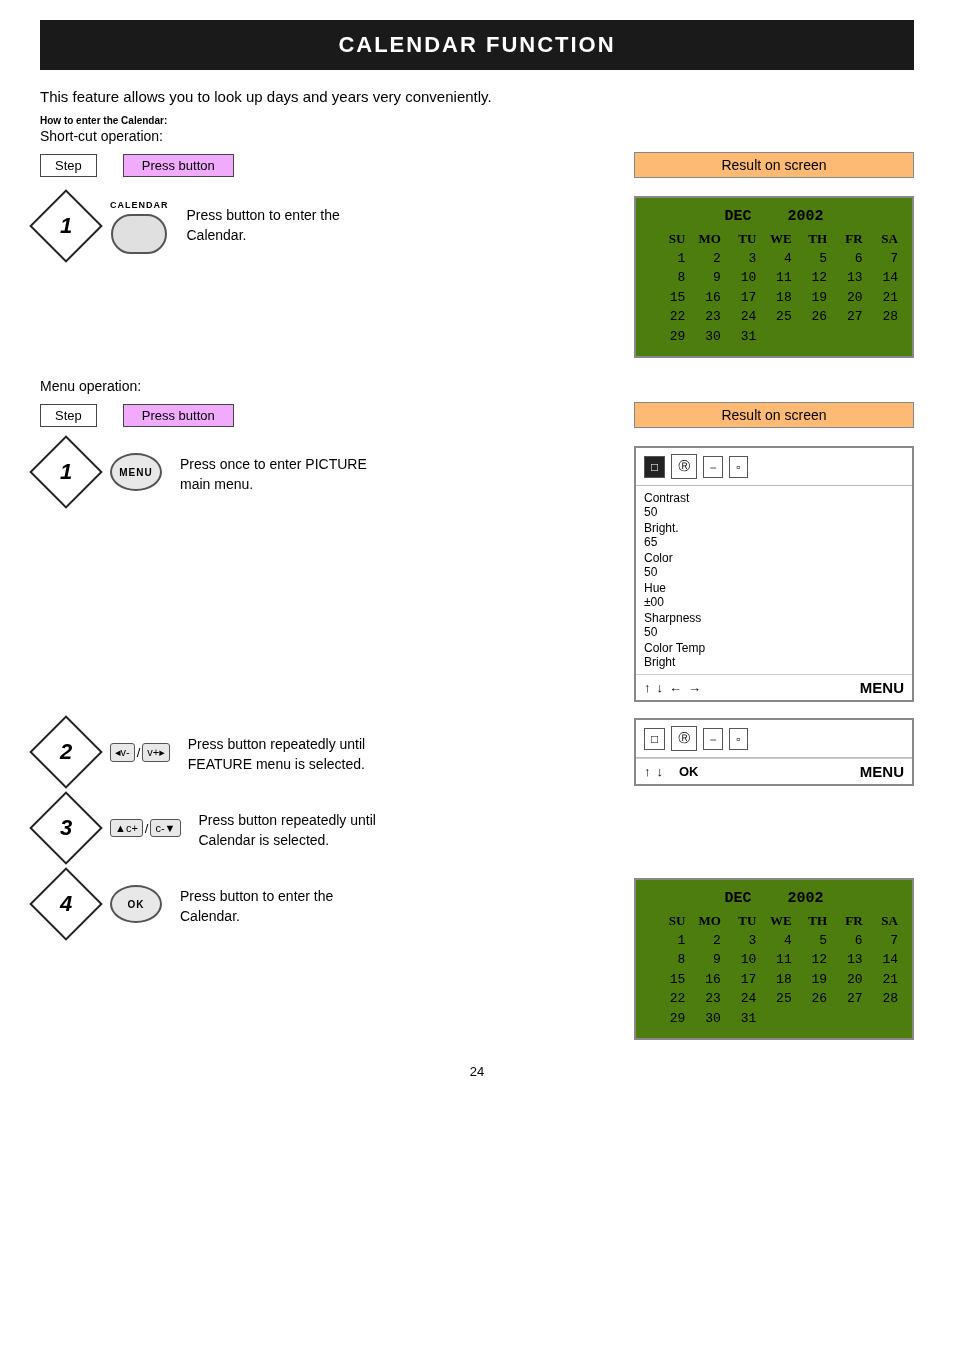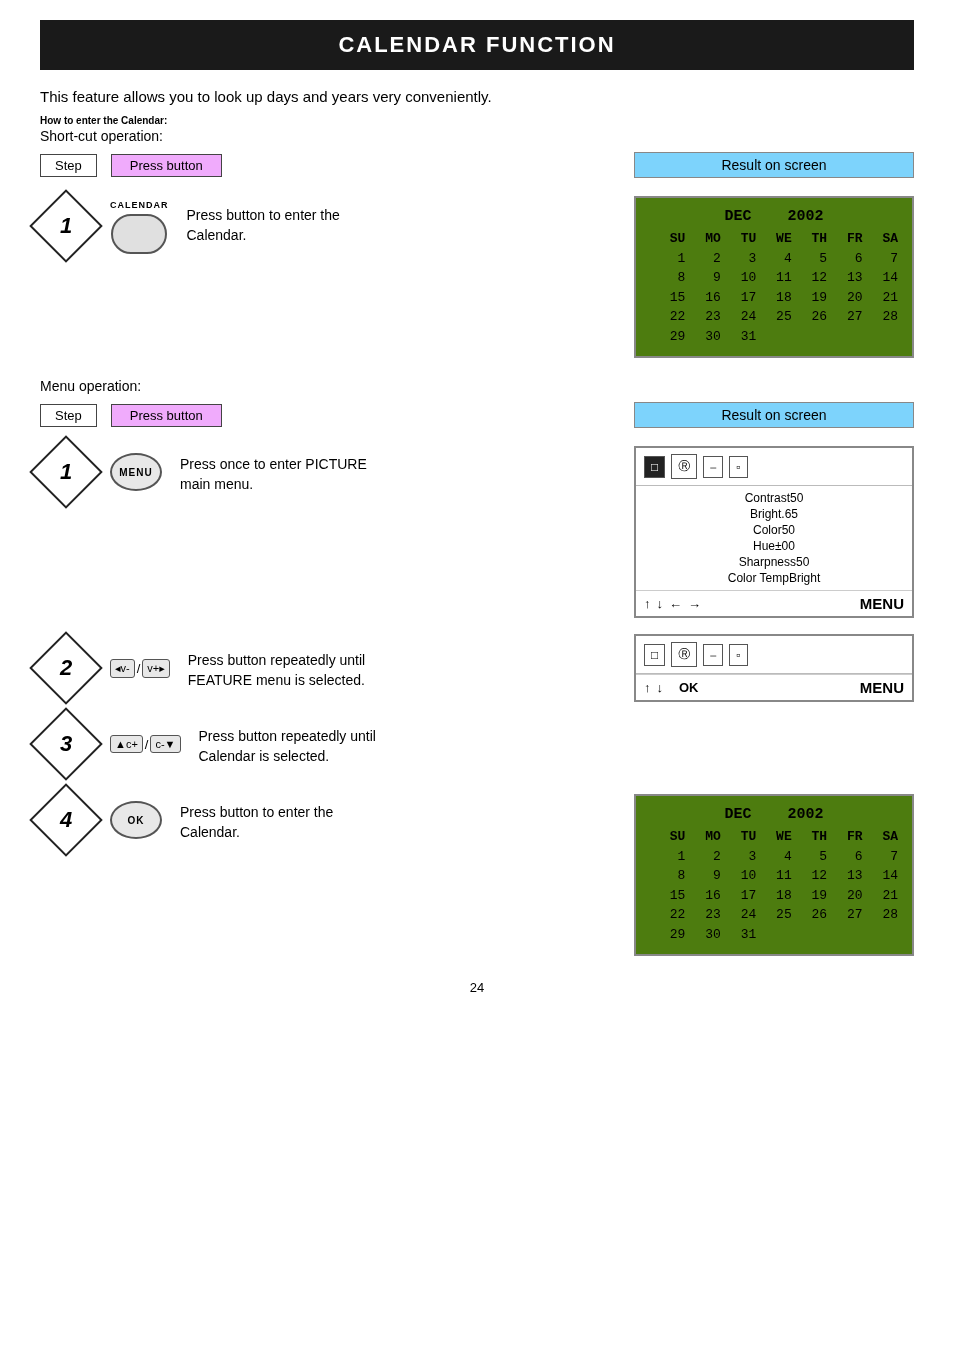--- a/index.html
+++ b/index.html
@@ -42,21 +42,21 @@
       margin-right: 14px;
     }
     .press-label {
       background: #f0abfc;
       border: 1.5px solid #444;
       padding: 3px 18px;
       font-size: 13px;
       flex: 0 0 auto;
     }
     .result-label {
-      background: #7dd3fc;
+      background: #fdba74;
       border: 1.5px solid #888;
       padding: 4px 0;
       font-size: 14px;
       text-align: center;
       width: 280px;
       margin-left: auto;
     }
     .diamond {
       width: 52px;
       height: 52px;
@@ -112,37 +112,39 @@
     }
     .calendar-box .cal-grid {
       display: grid;
       grid-template-columns: repeat(7, 1fr);
       text-align: right;
       line-height: 1.5;
       font-size: 13px;
     }
     .calendar-box .cal-grid .day-name {
       font-weight: bold;
+      font-family: Liberation Serif, serif;
     }
     
     .menu-box {
       border: 2px solid #888;
       padding: 0;
       width: 280px;
       background: #fff;
       flex-shrink: 0;
     }
     .menu-box .menu-rows {
       padding: 4px 8px;
       font-size: 12px;
     }
     .menu-row {
       display: flex;
-      justify-content: center;
+      justify-content: space-between;
       padding: 1px 0;
+      flex-direction: column;
     }
     .menu-box .menu-footer {
       border-top: 1px solid #ccc;
       padding: 4px 8px;
       display: flex;
       align-items: center;
       font-size: 13px;
       font-weight: bold;
       gap: 6px;
     }
@@ -179,20 +181,21 @@
       background: #e8e8e8;
     }
     .header-row {
       display: flex;
       align-items: center;
       margin-bottom: 10px;
     }
     .header-left {
       display: flex;
       align-items: center;
+      gap: 12px;
     }
     .full-step-row {
       display: flex;
       align-items: center;
       gap: 0;
     }
     .left-side {
       display: flex;
       align-items: center;
       flex: 1;

